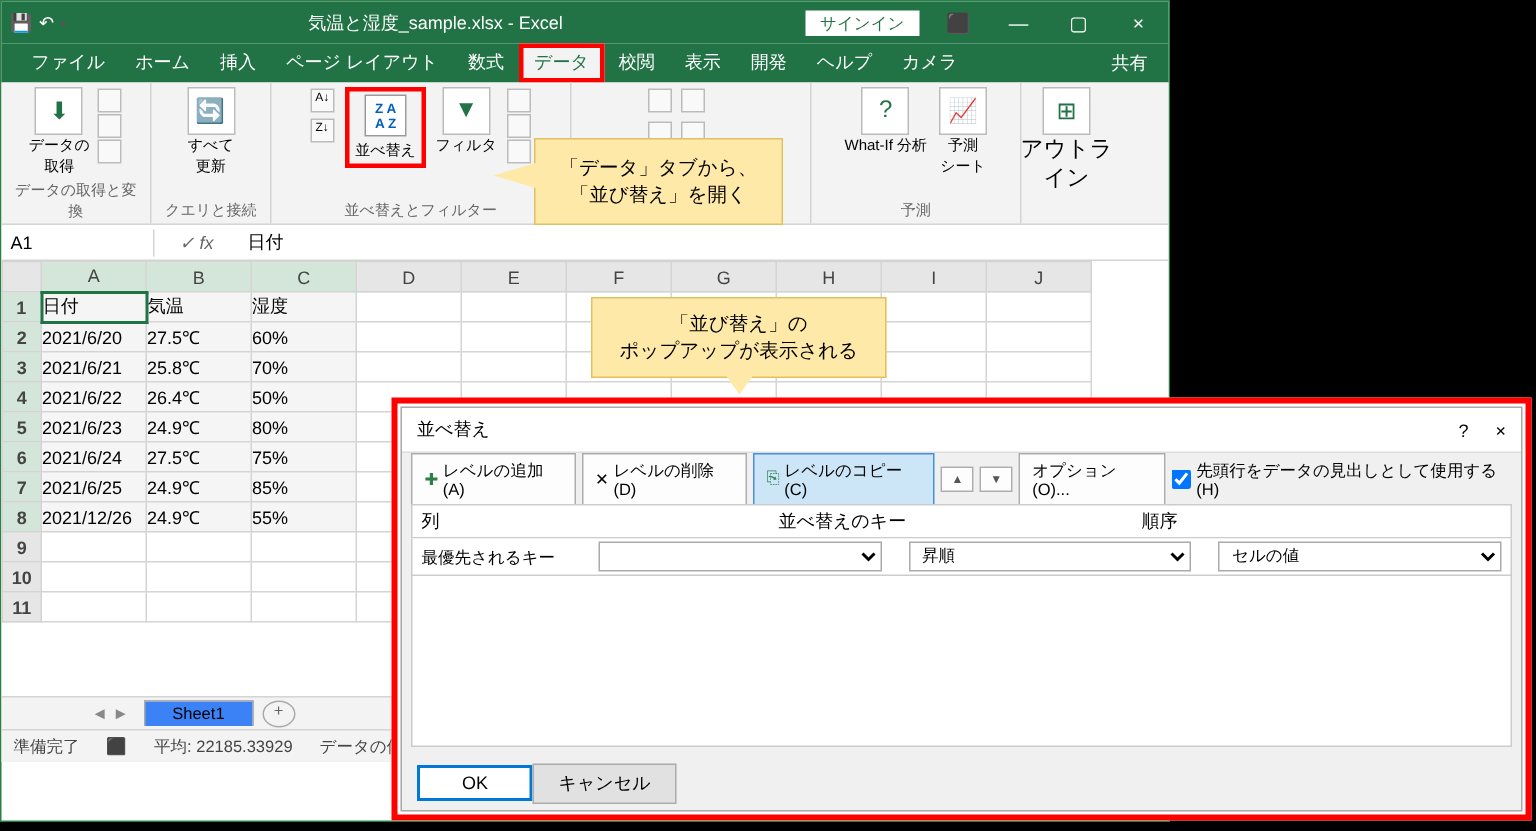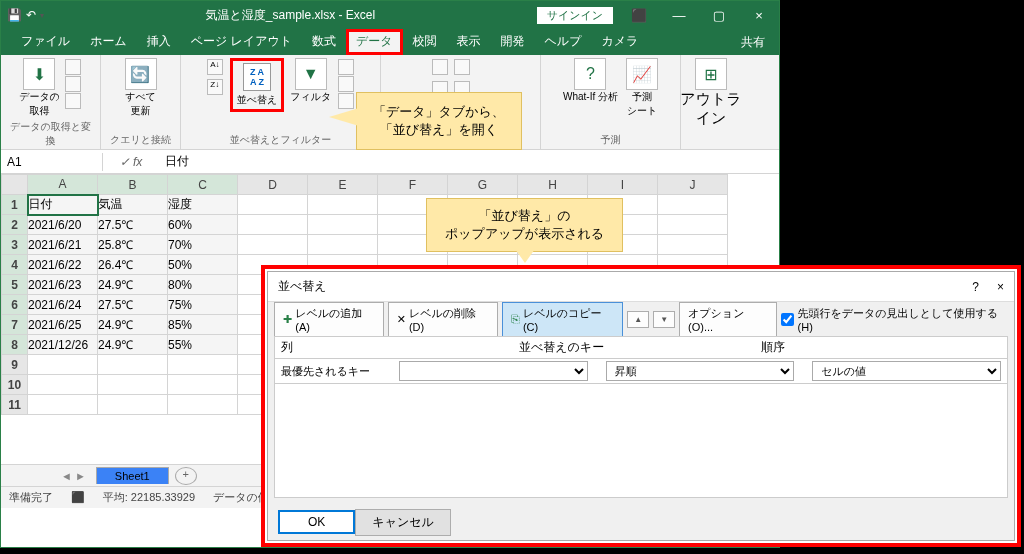--- a/index.html
+++ b/index.html
@@ -16,21 +16,21 @@
 .r-share{margin-left:auto;padding:4px 14px;display:flex;align-items:center;gap:4px;}
 .ribbon-body{height:95px;background:#f3f3f3;border-bottom:1px solid #d4d4d4;display:flex;font-size:11px;position:relative;}
 .r-grp{border-right:1px solid #d4d4d4;padding:3px 6px 2px;display:flex;flex-direction:column;justify-content:space-between;align-items:center;}
 .r-grp-lbl{font-size:10px;color:#666;text-align:center;padding-top:2px;}
 .r-icn{width:32px;height:32px;background:#fff;border:1px solid #bbb;display:flex;align-items:center;justify-content:center;font-size:16px;color:#217346;}
 .r-mini{width:16px;height:16px;background:#ffffff80;border:1px solid #bbb;margin:1px;}
 .sort-btn{border:3px solid #f00;padding:2px 4px;display:flex;flex-direction:column;align-items:center;gap:2px;}
 .sort-icn{width:28px;height:28px;background:#fff;border:1px solid #999;display:flex;align-items:center;justify-content:center;font-size:9px;color:#0060bf;font-weight:bold;}
 .callout1{position:absolute;left:356px;top:92px;background:#ffe9a8;border:1px solid #e0c060;padding:10px 16px;font-size:13px;text-align:center;z-index:5;}
 .callout1::before{content:"";position:absolute;left:-40px;top:12px;border:12px solid transparent;border-right:40px solid #ffe9a8;}
-.callout2{position:absolute;left:426px;top:198px;background:#ffe9a8;border:1px solid #e0c060;padding:8px 18px;font-size:13px;text-align:center;z-index:5;}
+.callout2{position:absolute;left:394px;top:198px;background:#ffe9a8;border:1px solid #e0c060;padding:8px 18px;font-size:13px;text-align:center;z-index:5;}
 .callout2::after{content:"";position:absolute;left:50%;bottom:-22px;margin-left:-10px;border:10px solid transparent;border-top:14px solid #ffe9a8;}
 .namebox-row{height:24px;display:flex;border-bottom:1px solid #d4d4d4;align-items:center;background:#fff;}
 .namebox{width:102px;border-right:1px solid #d4d4d4;padding:2px 6px;font-size:12px;}
 .fx{width:56px;color:#666;text-align:center;font-style:italic;}
 .fml{flex:1;padding:2px 6px;font-size:12px;}
 .grid-wrap{height:290px;overflow:hidden;background:#fff;position:relative;}
 table.grid{border-collapse:collapse;font-size:12px;}
 .grid th,.grid td{border:1px solid #d4d4d4;height:20px;padding:0;}
 .ch{background:#e6e6e6;text-align:center;font-weight:normal;color:#444;}
 .rh{background:#e6e6e6;text-align:center;width:26px;color:#444;}

